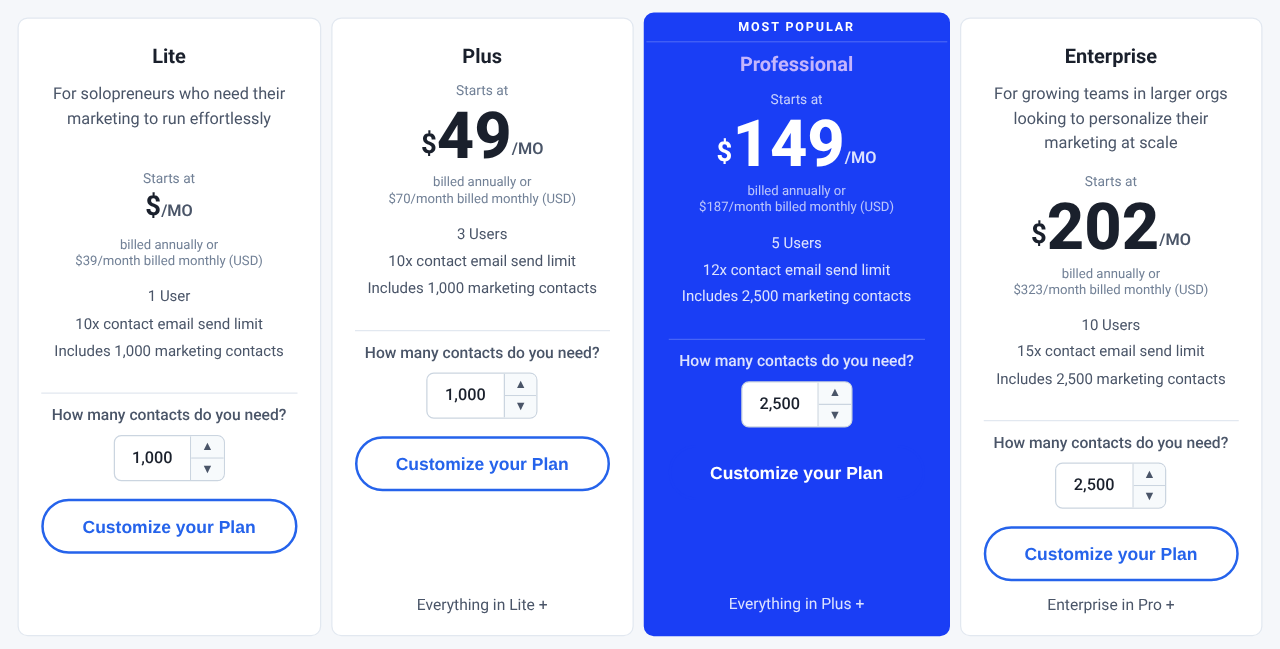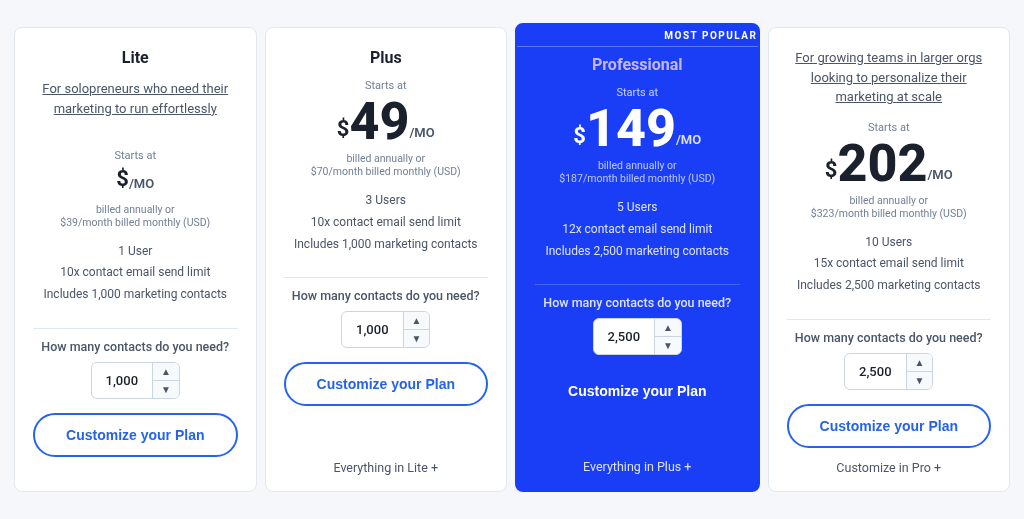--- a/index.html
+++ b/index.html
@@ -47,38 +47,36 @@
       right: 0;
       background: #1a3ef5;
       color: #fff;
       font-size: 10px;
       font-weight: 700;
       letter-spacing: 1.5px;
       text-transform: uppercase;
       padding: 5px 0;
       border-radius: 6px 6px 0 0;
       border-bottom: 1px solid rgba(255,255,255,0.3);
-      text-align: right;
     }
     .plan-name {
       font-size: 16px;
       font-weight: 700;
       color: #1a202c;
       margin-bottom: 12px;
     }
     .plan-card.popular .plan-name {
       color: #c4b5fd;
     }
     .plan-description {
       font-size: 13px;
       color: #4a5568;
       line-height: 1.5;
       margin-bottom: 14px;
       min-height: 56px;
-      text-decoration: underline;
     }
     .plan-card.popular .plan-description {
       color: rgba(255,255,255,0.85);
     }
     .starts-at {
       font-size: 11px;
       color: #718096;
       margin-bottom: 4px;
     }
     .plan-card.popular .starts-at {
@@ -281,34 +279,35 @@
     <span class="stepper-value">2,500</span>
     <div class="stepper-arrows">
       <button class="stepper-arrow">▲</button>
       <button class="stepper-arrow">▼</button>
     </div>
   </div>
       <button class="cta-button solid">Customize your Plan</button>
       <div class="everything-in">Everything in Plus +</div>
     </div>
     <div class="plan-card">
+      <div class="plan-name">Enterprise</div>
       <div class="plan-description">For growing teams in larger orgs looking to personalize their marketing at scale</div>
       <div class="starts-at">Starts at</div>
       <div class="price-row">
     <span class="currency-symbol">$</span>
     <span class="price-amount">202</span>
     <span class="price-period">/MO</span>
   </div>
       <div class="billing-note">billed annually or<br>$323/month billed monthly (USD)</div>
       <div class="features">10 Users<br>15x contact email send limit<br>Includes 2,500 marketing contacts</div>
       <hr class="divider">
       <div class="contacts-label">How many contacts do you need?</div>
       <div class="contacts-stepper">
     <span class="stepper-value">2,500</span>
     <div class="stepper-arrows">
       <button class="stepper-arrow">▲</button>
       <button class="stepper-arrow">▼</button>
     </div>
   </div>
       <button class="cta-button outline">Customize your Plan</button>
-      <div class="everything-in">Customize in Pro +</div>
+      <div class="everything-in">Enterprise in Pro +</div>
     </div>
   </div>
 
 </body></html>

